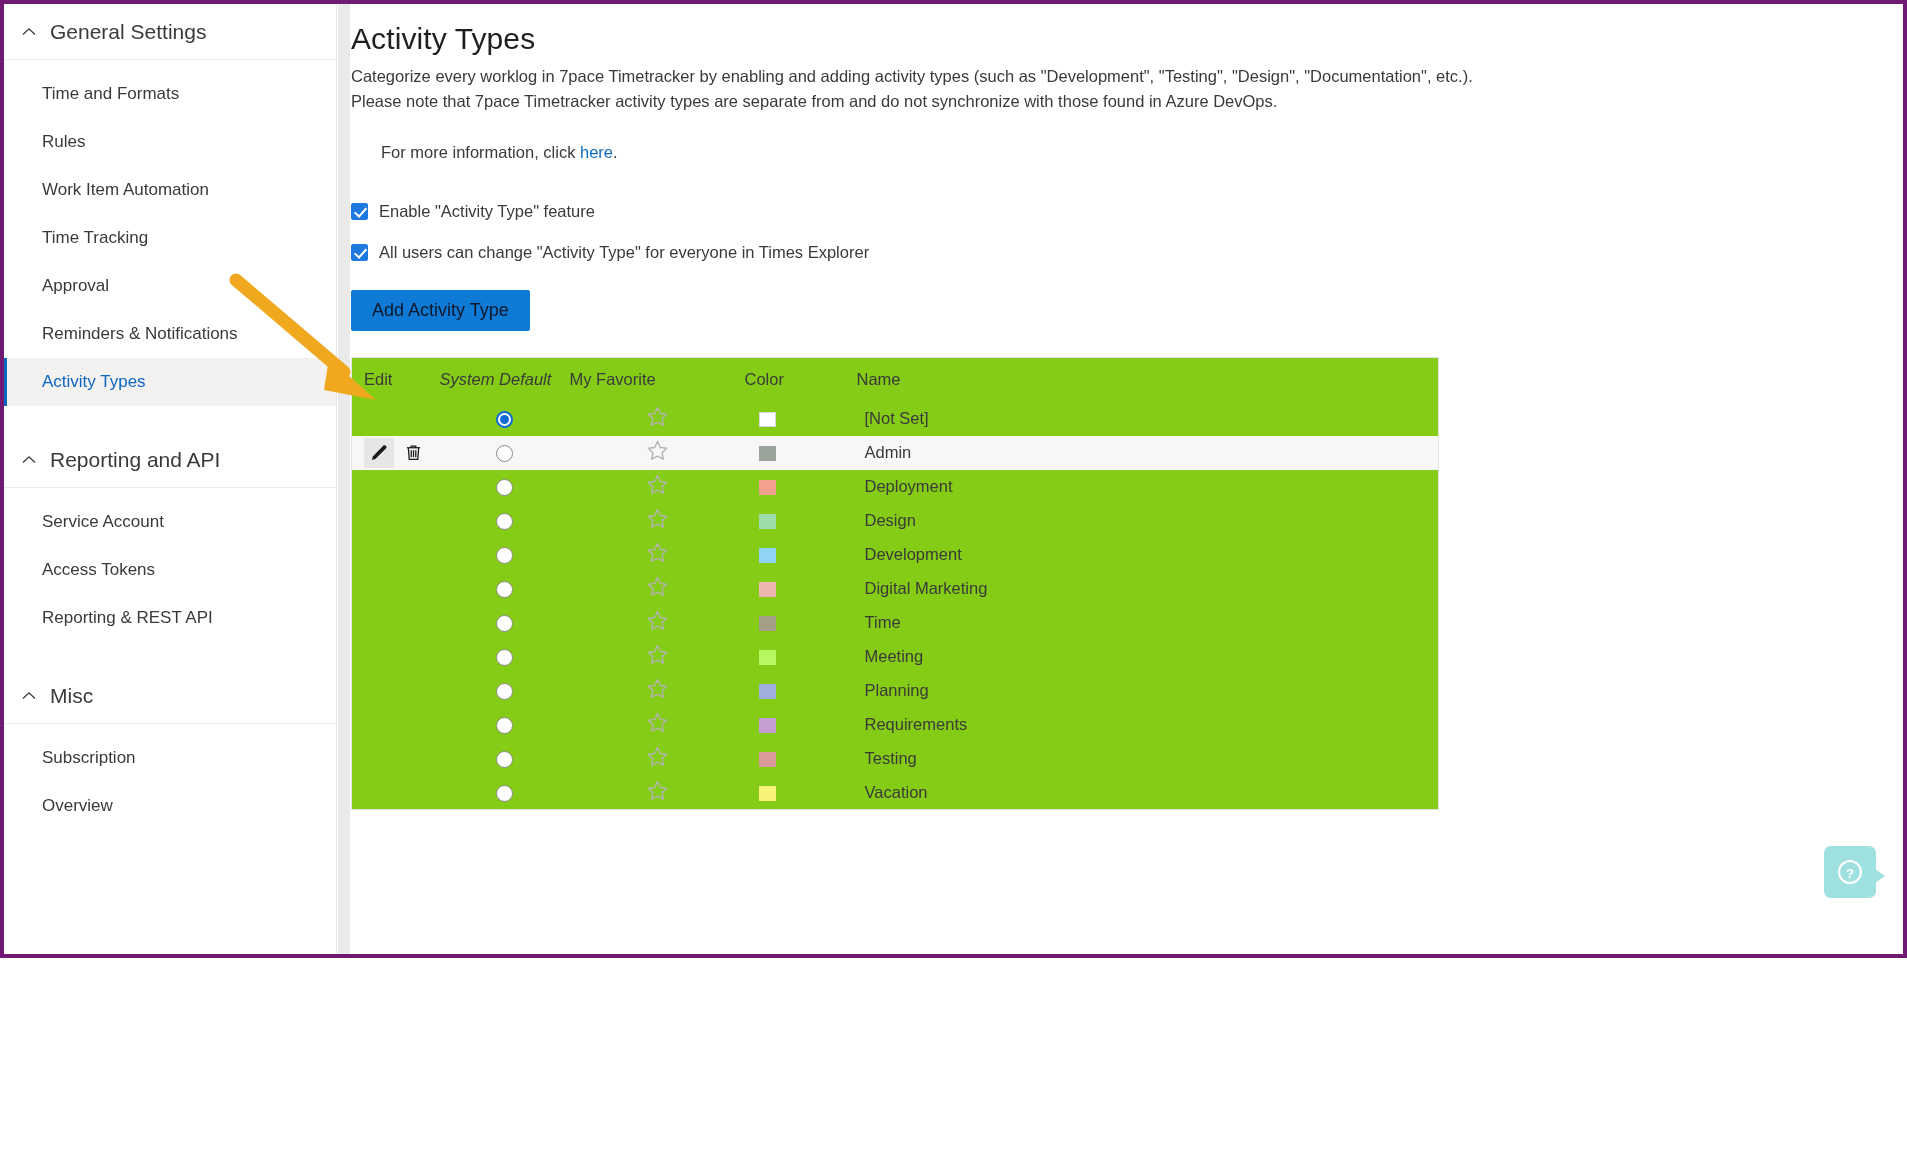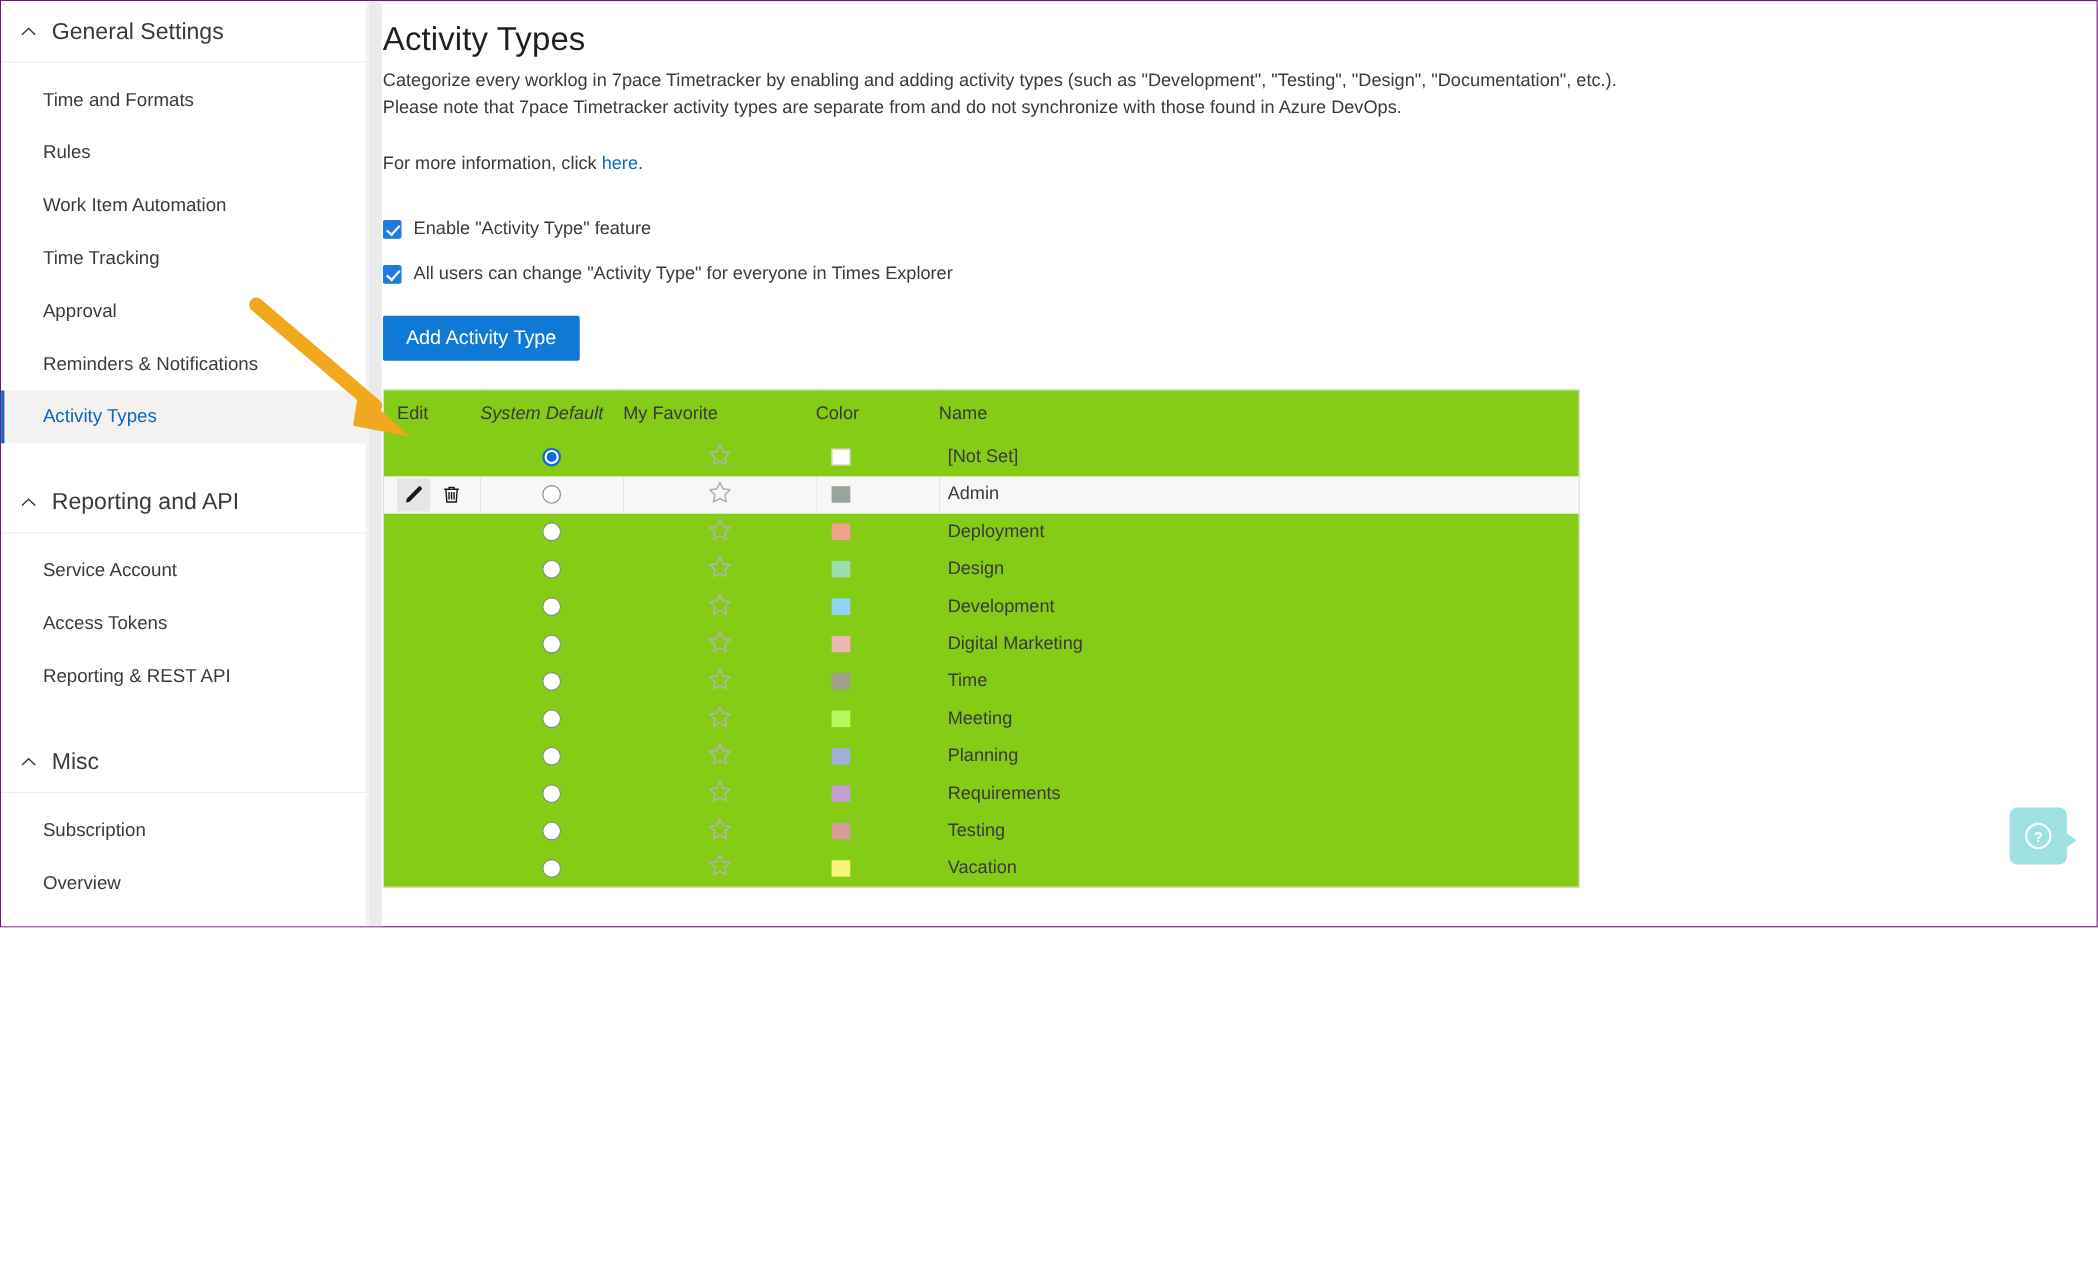--- a/index.html
+++ b/index.html
@@ -7,22 +7,22 @@
   body {
     width:1907px; height:1165px;
     background:#ffffff;
     font-family:"Liberation Sans", sans-serif;
     color:#323130;
     overflow:hidden;
     position:relative;
   }
   
   #app-frame {
-    position:absolute; left:0; top:0; width:1907px; height:843px;
-    border:1px solid #701a75;
+    position:absolute; left:0; top:0; width:1907px; height:958px;
+    border:4px solid #701a75;
     background:#fff;
     overflow:hidden;
   }
 
   
   #sidebar {
     position:absolute; left:0; top:0; width:333px; height:1163px;
     background:#ffffff;
     border-right:1px solid #e6e6e6;
   }
@@ -81,20 +81,21 @@
   .desc-line {
     font-size:16.5px;
     line-height:25px;
     color:#3b3a39;
   }
   .info-line {
     font-size:16.5px;
     line-height:24px;
     color:#3b3a39;
     margin-top:26px;
+    padding-left:30px;
   }
   a.link { color:#0f6cbd; text-decoration:none; }
 
   .check-row {
     display:flex; align-items:center;
     margin-top:0;
     font-size:16.5px;
     color:#3b3a39;
   }
   #check-block { margin-top:38px; }
@@ -116,21 +117,21 @@
     width:5px; height:10px;
     border:solid #fff;
     border-width:0 2px 2px 0;
     transform:rotate(42deg);
   }
 
   #add-btn {
     margin-top:28px;
     display:inline-block;
     background:#0f7ad6;
-    color:#ffffff;
+    color:#0f172a;
     border:none;
     border-radius:2px;
     font-family:"Liberation Sans", sans-serif;
     font-size:18px;
     padding:11px 21px 12px 21px;
     cursor:pointer;
     line-height:1;
   }
 
   

